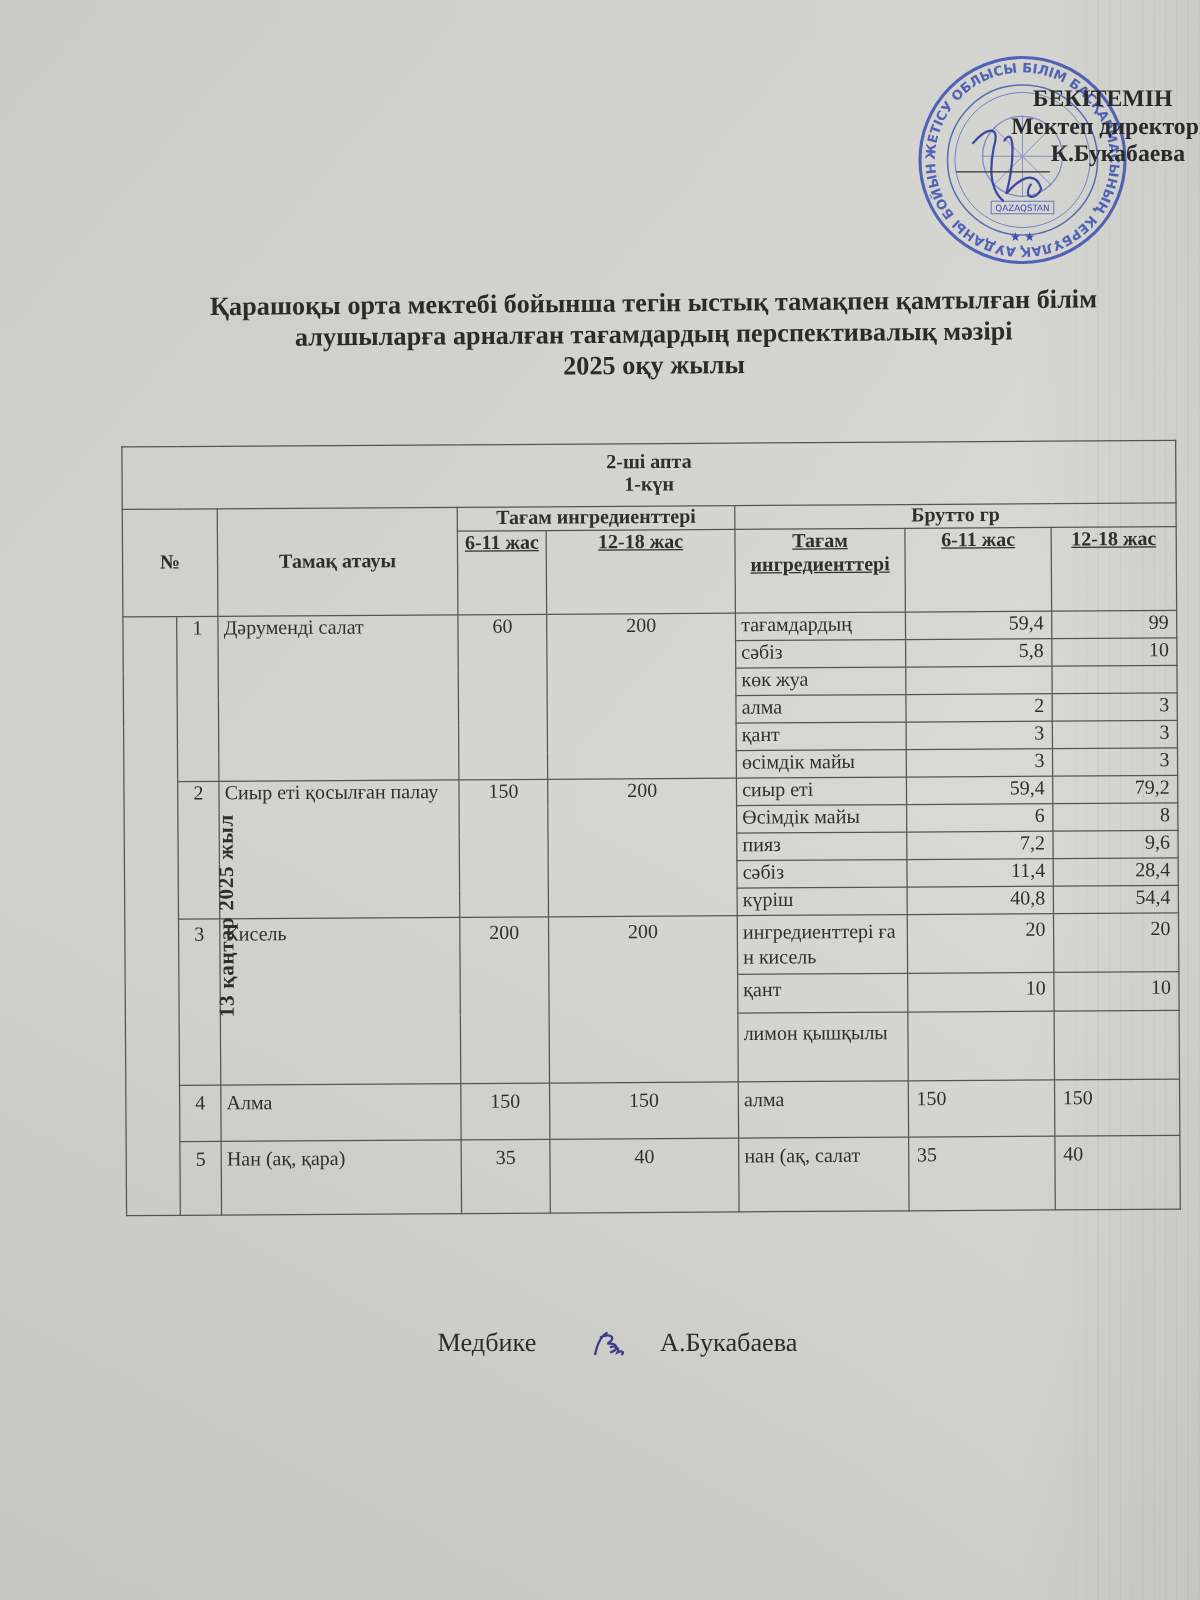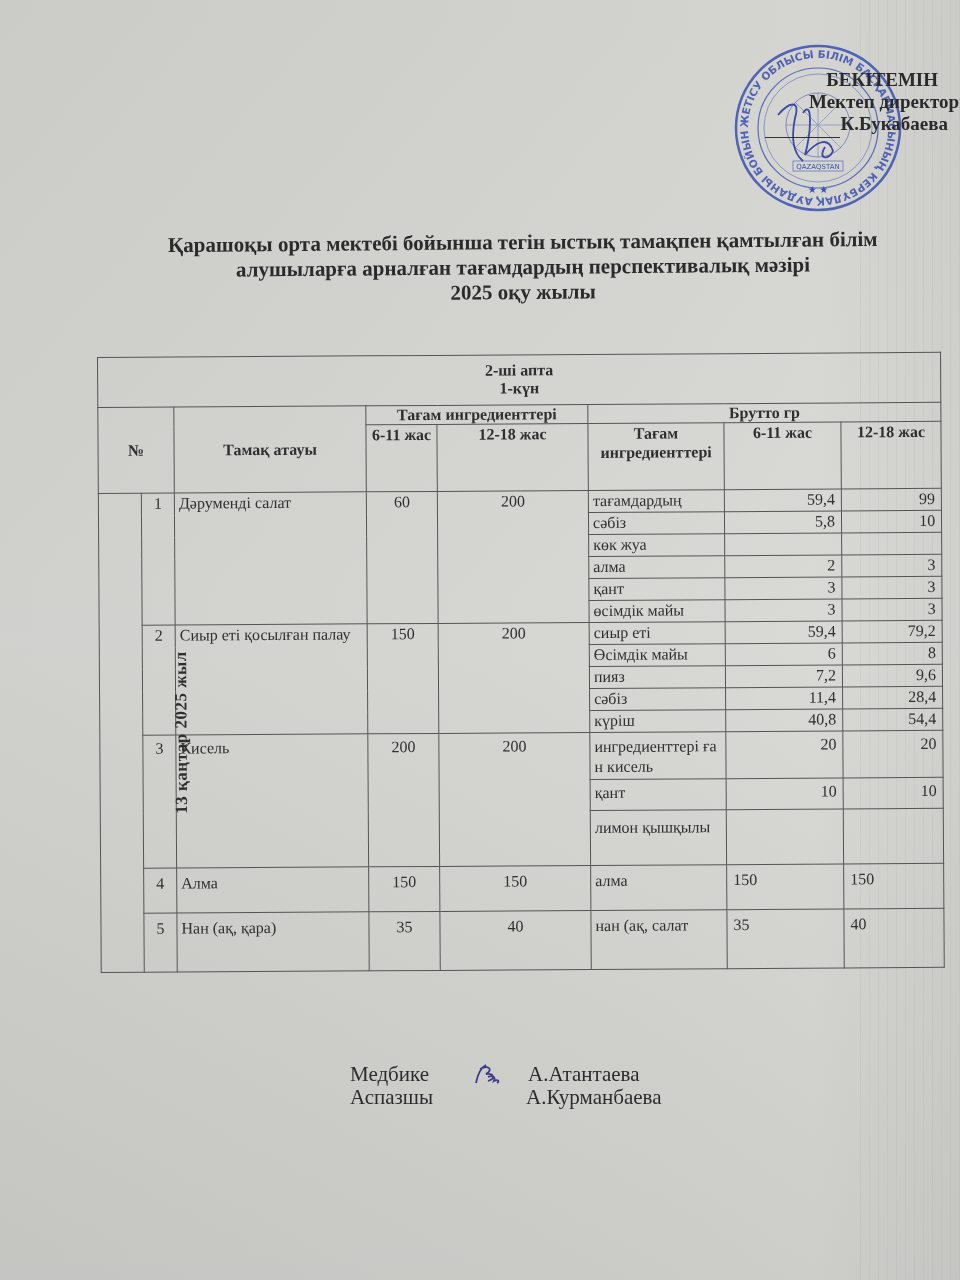--- a/index.html
+++ b/index.html
@@ -43,33 +43,33 @@
   table.menu {
     border-collapse:collapse; table-layout:fixed; width:843px;
     font-size:16px; color:#2f2f2f;
   }
   table.menu td, table.menu th {
     border:1px solid #555; padding:0 4px; vertical-align:top; font-weight:normal;
   }
   table.menu th { font-weight:bold; text-align:center; vertical-align:top; }
   .hdr-week { height:43px; line-height:18px; padding-top:6px !important; }
   .hdr-groups th { height:18px; line-height:18px; }
-  .hdr-cols th { height:66px; line-height:19px; }
+  .hdr-cols th { height:66px; line-height:19px;text-decoration:underline; }
   .c { text-align:center; }
   .num { text-align:right; padding-right:6px !important; }
   .r21 td { height:21px; line-height:20px; }
   .date-cell { vertical-align:middle !important; text-align:center; padding:0 !important; }
   .date-cell span {
     display:inline-block; transform:rotate(-90deg); white-space:nowrap;
     font-weight:bold; font-size:17px; letter-spacing:0.5px;
   }
   .sig-block {
     position:absolute; left:350px; top:1063px; font-size:21px; line-height:23px; color:#2c2c2c;
   }
-  .sig-row { display:flex; align-items:flex-start; }
+  .sig-row { display:flex; align-items:center; }
   .sig-row .lbl { width:110px; }
   .sig-row .mark { width:60px; height:22px; }
   .sig-row .nm { }
   .sig-row2 .lbl { width:176px; }
 </style>
 </head>
 <body>
 
 <div class="page-shade"></div>
 <div class="right-streaks"></div>
@@ -252,19 +252,15 @@
 </tbody>
     </table>
 </div>
 
 <div class="sig-block">
   <div class="sig-row">
     <span class="lbl">Медбике</span>
     <svg class="mark" viewBox="0 0 60 22">
       <path d="M16,20 C18,10 22,4 26,2 M20,6 C28,2 34,6 26,11 C34,10 36,16 28,18 M28,14 C32,12 36,14 34,18 C38,16 40,18 37,20" fill="none" stroke="#3c3a8a" stroke-width="1.8"></path>
     </svg>
-    <span class="nm" style="margin-left:8px">А.Атантаева</span>
+    <span class="nm" style="margin-left:8px">А.Букабаева</span>
   </div>
-  <div class="sig-row sig-row2">
-    <span class="lbl">Аспазшы</span>
-    <span class="nm">А.Курманбаева</span>
-  </div>
 </div>
 
 </body></html>

